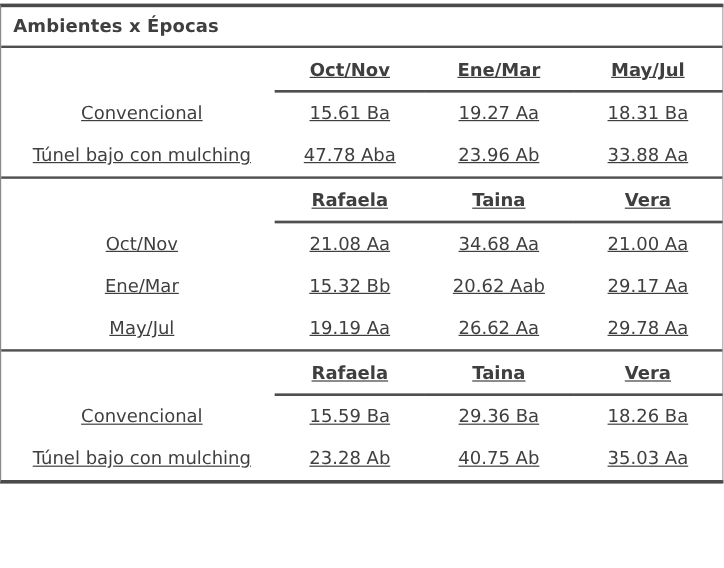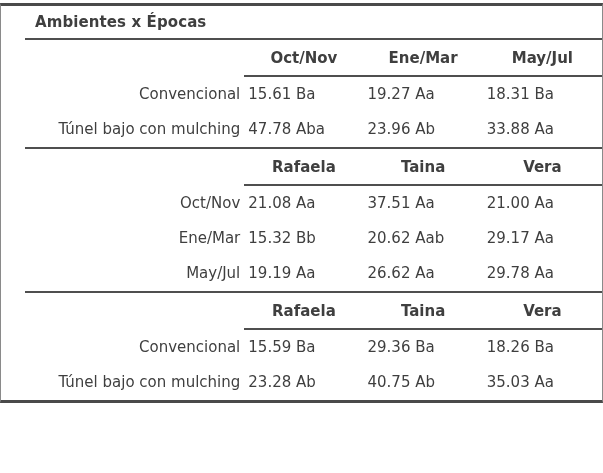--- a/index.html
+++ b/index.html
@@ -17,50 +17,51 @@
     color: #3f3f3f;
     -webkit-font-smoothing: antialiased;
   }
   .table-outer {
     margin: 3px 0 0 0;
     border-top: 3px solid #4a4a4a;
     border-bottom: 3px solid #4a4a4a;
     border-left: 1px solid #8a8a8a;
     border-right: 1px solid #8a8a8a;
     background: #ffffff;
-    padding-left: 24px;
   }
   .section { border-bottom: 2px solid #4f4f4f; }
   .section:last-child { border-bottom: none; }
   .sec-title {
     font-weight: 700;
     padding: 7px 10px 6px 10px;
     border-bottom: 2px solid #4f4f4f;
     letter-spacing: 0.1px;
   }
   table {
     width: 100%;
     border-collapse: collapse;
     table-layout: fixed;
+    text-decoration: underline;
   }
   col.c-label { width: 38%; }
   col.c-data  { width: 20.66%; }
   th {
     font-weight: 700;
     text-align: center;
     padding: 9px 4px 7px 4px;
     border-bottom: 2px solid #4f4f4f;
   }
   th.lbl { border-bottom: none; }
   td {
+    text-align: center;
     padding: 8px 4px;
     white-space: nowrap;
   }
   td.lbl {
-    text-align: right;
+    text-align: center;
     padding-left: 10px;
   }
 </style>
 </head>
 <body>
 
 <div class="table-outer">
 
   <div class="section">
     <div class="sec-title">Ambientes x Épocas</div>
@@ -109,21 +110,21 @@
           <th class="lbl"></th>
           <th>Rafaela</th>
           <th>Taina</th>
           <th>Vera</th>
         </tr>
       </thead>
       <tbody>
         <tr>
           <td class="lbl">Oct/Nov</td>
           <td>21.08 Aa</td>
-          <td>37.51 Aa</td>
+          <td>34.68 Aa</td>
           <td>21.00 Aa</td>
         </tr>
         <tr>
           <td class="lbl">Ene/Mar</td>
           <td>15.32 Bb</td>
           <td>20.62 Aab</td>
           <td>29.17 Aa</td>
         </tr>
         <tr>
           <td class="lbl">May/Jul</td>

